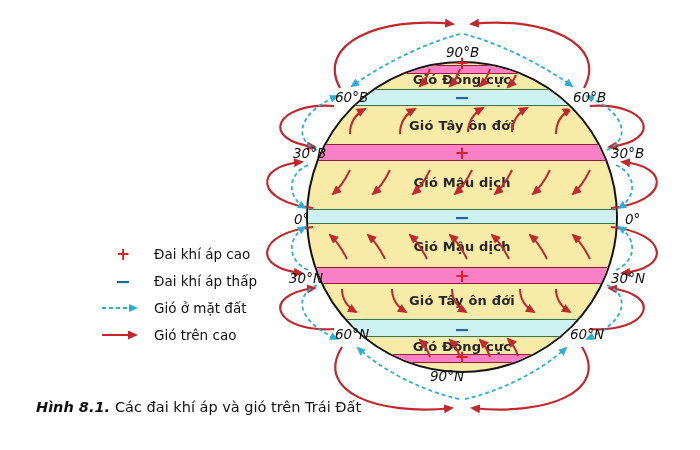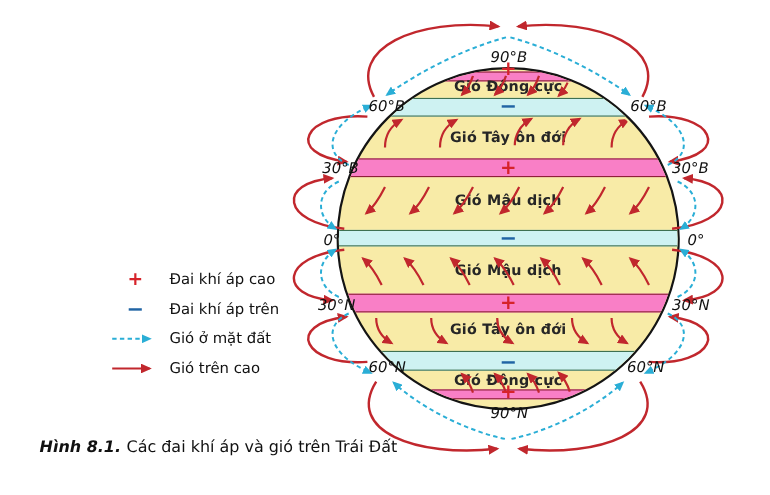--- a/index.html
+++ b/index.html
@@ -168,34 +168,34 @@
   <div class="lat" style="left:335px;top:89px;">60°B</div>
   <div class="lat" style="left:573px;top:89px;">60°B</div>
   <div class="lat" style="left:293px;top:145px;">30°B</div>
   <div class="lat" style="left:611px;top:145px;">30°B</div>
   <div class="lat" style="left:294px;top:211px;">0°</div>
   <div class="lat" style="left:625px;top:211px;">0°</div>
   <div class="lat" style="left:289px;top:270px;">30°N</div>
   <div class="lat" style="left:611px;top:270px;">30°N</div>
   <div class="lat" style="left:335px;top:326px;">60°N</div>
   <div class="lat" style="left:570px;top:326px;">60°N</div>
-  <div class="lat" style="left:446px;top:368px;">90°N</div>
+  <div class="lat" style="left:430px;top:368px;">90°N</div>
 
   <div class="legend">
     <div class="legend-row">
       <span class="legend-sym">
           <span class="plus">+</span>
         </span>
       <span class="legend-label">Đai khí áp cao</span>
     </div>
     <div class="legend-row">
       <span class="legend-sym">
           <span class="minus">−</span>
         </span>
-      <span class="legend-label">Đai khí áp trên</span>
+      <span class="legend-label">Đai khí áp thấp</span>
     </div>
     <div class="legend-row">
       <span class="legend-sym">
         <svg width="46" height="12">
           <path d="M2,6 L36,6" stroke="#2aaed6" stroke-width="1.8" stroke-dasharray="4 3" fill="none" marker-end="url(#ac)"></path>
         </svg>
       </span>
       <span class="legend-label">Gió ở mặt đất</span>
     </div>
     <div class="legend-row">

